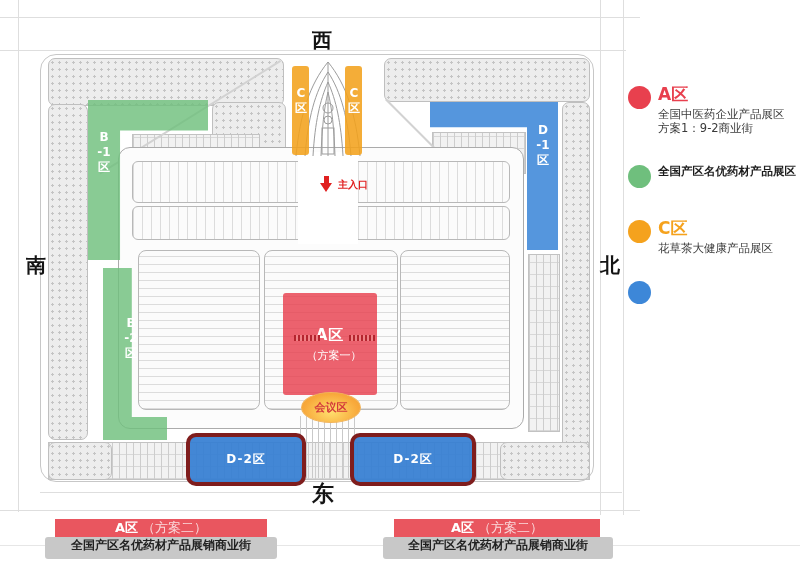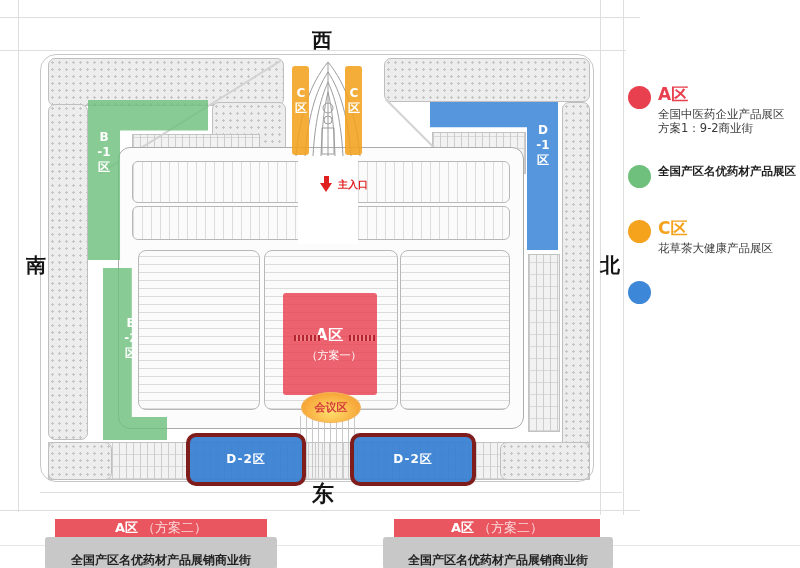--- a/index.html
+++ b/index.html
@@ -47,21 +47,21 @@
   .legend-item{position:absolute;left:628px;width:172px;display:flex;align-items:flex-start;gap:7px;}
   .dot{width:23px;height:23px;border-radius:50%;flex:0 0 auto;margin-top:1px;background:#999;}
   .legend-title{font-size:17px;font-weight:bold;line-height:1.1;margin-bottom:3px;}
   .legend-line{font-size:11.5px;color:#3a3a3a;line-height:1.22;}
   .legend-line:first-of-type{font-weight:bold;color:#1c1c1c;}
 
   
   .banner-red{position:absolute;height:18px;background:#e9565f;display:flex;align-items:center;justify-content:center;gap:4px;}
   .banner-red .bt{color:#fff;font-weight:bold;font-size:13px;}
   .banner-red .bs{color:rgba(255,255,255,0.78);font-size:13px;}
-  .banner-gray{position:absolute;height:32px;background:#c8c8c8;border-radius:3px;display:flex;align-items:flex-end;justify-content:center;font-size:12px;font-weight:bold;color:#222;}
+  .banner-gray{position:absolute;height:22px;background:#c8c8c8;border-radius:3px;display:flex;align-items:flex-start;justify-content:center;font-size:12px;font-weight:bold;color:#222;}
 </style>
 </head>
 <body>
 
 <div id="canvas">
 
   <div class="line" style="left:0;top:17px;width:640px;height:1px;"></div>
   <div class="line" style="left:0;top:50px;width:626px;height:1px;"></div>
   <div class="line" style="left:18px;top:0;width:1px;height:512px;"></div>
   <div class="line" style="left:600px;top:0;width:1px;height:515px;"></div>

